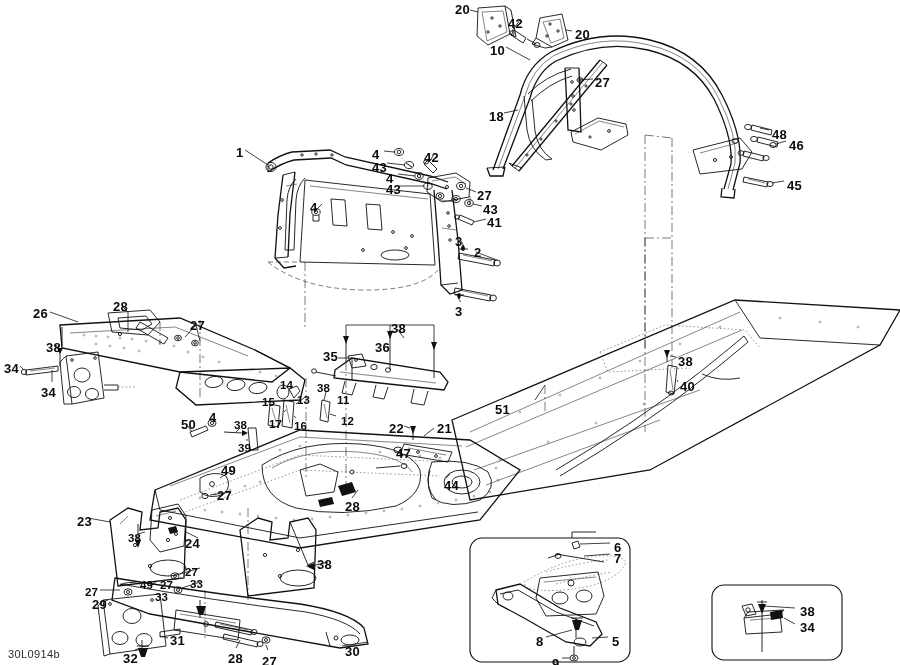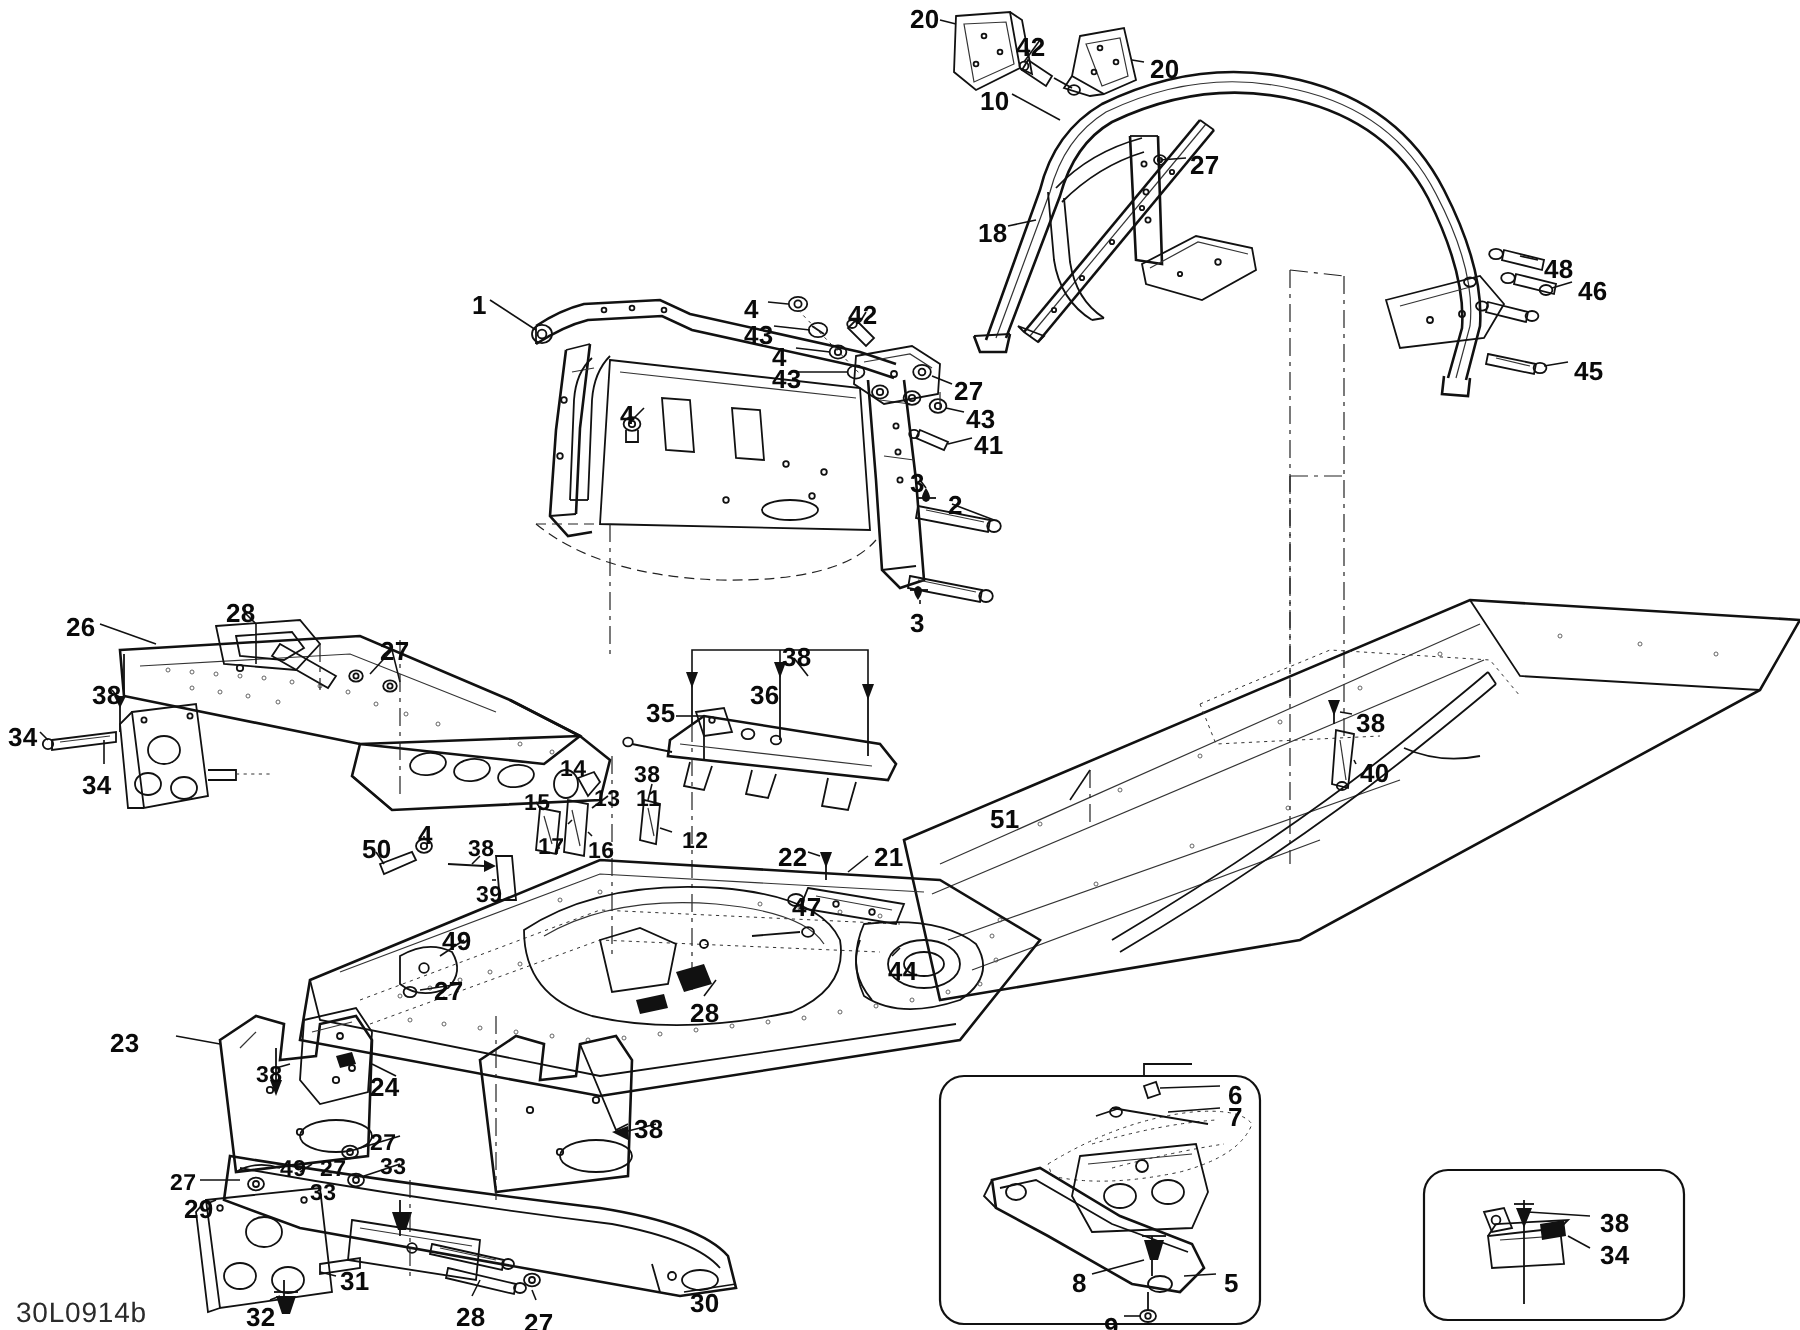--- a/index.html
+++ b/index.html
@@ -15,21 +15,21 @@
     color:#0a0a0a;
     white-space:nowrap;
     line-height:1;
     letter-spacing:0.2px;
   }
   .callout.sm{font-size:11.5px;}
   .sheetcode{
     position:absolute;
     left:8px; top:648px;
     font-family:"Liberation Sans",sans-serif;
-    font-size:14px;
+    font-size:11px;
     font-weight:400;
     color:#2b2b2b;
     letter-spacing:0.4px;
   }
   
   .ln{stroke:#111;fill:none;stroke-width:0.9;}
   .ln2{stroke:#111;fill:none;stroke-width:1.3;}
   .lnthin{stroke:#333;fill:none;stroke-width:0.6;}
   .lnlight{stroke:#555;fill:none;stroke-width:0.45;}
   .leader{stroke:#111;fill:none;stroke-width:0.8;}
@@ -670,21 +670,21 @@
   <div class="callout" style="left:113px;top:300px;">28</div>
   <div class="callout" style="left:190px;top:319px;">27</div>
   <div class="callout" style="left:46px;top:341px;">38</div>
   <div class="callout" style="left:4px;top:362px;">34</div>
   <div class="callout" style="left:41px;top:386px;">34</div>
 
   <div class="callout" style="left:323px;top:350px;">35</div>
   <div class="callout" style="left:375px;top:341px;">36</div>
   <div class="callout" style="left:391px;top:322px;">38</div>
   <div class="callout sm" style="left:317px;top:383px;">38</div>
-  <div class="callout sm" style="left:318px;top:395px;">11</div>
+  <div class="callout sm" style="left:337px;top:395px;">11</div>
   <div class="callout sm" style="left:297px;top:395px;">13</div>
   <div class="callout sm" style="left:341px;top:416px;">12</div>
 
   <div class="callout" style="left:678px;top:355px;">38</div>
   <div class="callout" style="left:680px;top:380px;">40</div>
   <div class="callout" style="left:495px;top:403px;">51</div>
 
   <div class="callout sm" style="left:262px;top:397px;">15</div>
   <div class="callout sm" style="left:280px;top:380px;">14</div>
   <div class="callout sm" style="left:269px;top:419px;">17</div>
@@ -694,21 +694,21 @@
   <div class="callout sm" style="left:234px;top:420px;">38</div>
   <div class="callout sm" style="left:238px;top:443px;">39</div>
   <div class="callout" style="left:389px;top:422px;">22</div>
   <div class="callout" style="left:437px;top:422px;">21</div>
   <div class="callout" style="left:380px;top:447px;padding-left:16px;">47</div>
   <div class="callout" style="left:221px;top:464px;">49</div>
   <div class="callout" style="left:217px;top:489px;">27</div>
   <div class="callout" style="left:345px;top:500px;">28</div>
   <div class="callout" style="left:444px;top:479px;">44</div>
 
-  <div class="callout" style="left:55px;top:515px;text-align:center;">23</div>
+  <div class="callout" style="left:77px;top:515px;text-align:center;">23</div>
   <div class="callout sm" style="left:128px;top:533px;">38</div>
   <div class="callout" style="left:185px;top:537px;">24</div>
   <div class="callout" style="left:317px;top:558px;">38</div>
   <div class="callout sm" style="left:185px;top:567px;">27</div>
   <div class="callout sm" style="left:190px;top:579px;">33</div>
   <div class="callout sm" style="left:140px;top:580px;">49</div>
   <div class="callout sm" style="left:160px;top:580px;">27</div>
   <div class="callout sm" style="left:85px;top:587px;">27</div>
   <div class="callout sm" style="left:155px;top:592px;">33</div>
   <div class="callout" style="left:92px;top:598px;">29</div>

